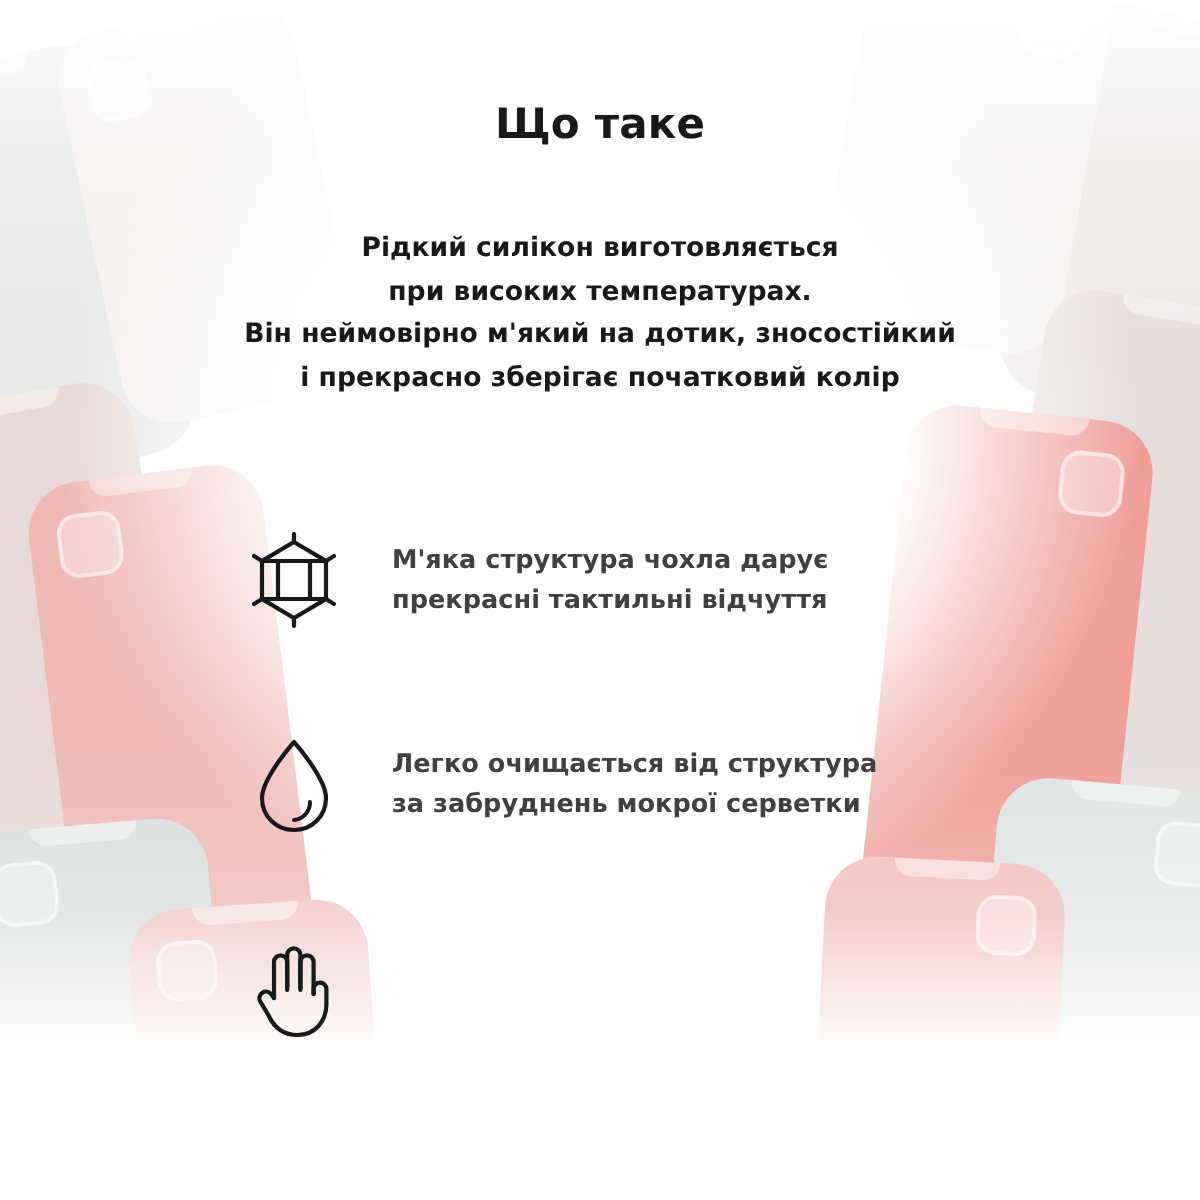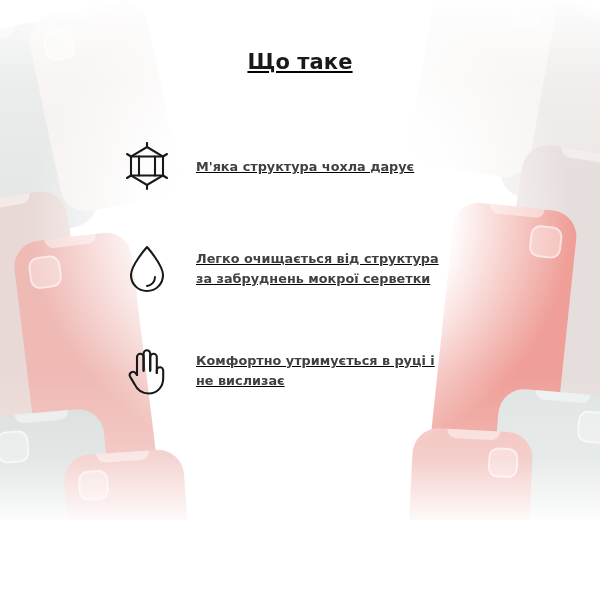--- a/index.html
+++ b/index.html
@@ -10,21 +10,20 @@
     height: 600px;
     overflow: hidden;
     font-family: "DejaVu Sans", sans-serif;
   }
   #page {
     position: relative;
     width: 600px;
     height: 520px;
     background: #ffffff;
     overflow: hidden;
-    text-decoration: underline;
   }
 
   
   .bg {
     position: absolute;
     inset: 0;
     overflow: hidden;
   }
   .case {
     position: absolute;
@@ -186,20 +185,26 @@
       </div>
     <div class="veil"></div>
   </div>
 
   <div class="content">
 
     <h1 class="title">
       <span class="l1">Що таке</span>
     </h1>
 
+    <p class="lead">
+      <span>Рідкий силікон виготовляється</span>
+      <span>при високих температурах.</span>
+      <span>Він неймовірно м'який на дотик, зносостійкий</span>
+      <span>і прекрасно зберігає початковий колір</span>
+    </p>
 
     <ul class="features">
 
       <li class="feature">
         <span class="icon">
           <svg width="50" height="50" viewBox="0 0 50 50" fill="none" stroke="#17191a" stroke-width="2.1" stroke-linecap="round">
             <polygon points="25,5 41,14.5 41,33.5 25,43 9,33.5 9,14.5" fill="none"></polygon>
             <line x1="9" y1="14.5" x2="41" y2="14.5"></line>
             <line x1="9" y1="33.5" x2="41" y2="33.5"></line>
             <line x1="17" y1="14.5" x2="17" y2="33.5"></line>
@@ -207,20 +212,21 @@
             <line x1="25" y1="5" x2="25" y2="1"></line>
             <line x1="41" y1="14.5" x2="45" y2="12"></line>
             <line x1="41" y1="33.5" x2="45" y2="36"></line>
             <line x1="25" y1="43" x2="25" y2="47"></line>
             <line x1="9" y1="33.5" x2="5" y2="36"></line>
             <line x1="9" y1="14.5" x2="5" y2="12"></line>
           </svg>
         </span>
         <span class="ftext">
           <span>М'яка структура чохла дарує</span>
+          <span>прекрасні тактильні відчуття</span>
         </span>
       </li>
 
       <li class="feature">
         <span class="icon">
           <svg width="46" height="52" viewBox="0 0 46 52" fill="none" stroke="#17191a" stroke-width="2.1" stroke-linejoin="round" stroke-linecap="round">
             <path d="M23 4 C23 4 7 22 7 32 C7 41 14 48 23 48 C32 48 39 41 39 32 C39 22 23 4 23 4 Z"></path>
             <path d="M31 34 C31 39 27.5 42.5 23 43" stroke-width="2"></path>
           </svg>
         </span>
@@ -232,21 +238,17 @@
 
       <li class="feature">
         <span class="icon">
           <svg width="48" height="52" viewBox="0 0 48 52" fill="none" stroke="#17191a" stroke-width="2.1" stroke-linejoin="round" stroke-linecap="round">
             <path d="M14 30 V12 a3.3 3.3 0 0 1 6.6 0 v14"></path>
             <path d="M20.6 25 V8.5 a3.3 3.3 0 0 1 6.6 0 V25"></path>
             <path d="M27.2 26 V12 a3.3 3.3 0 0 1 6.6 0 v16"></path>
             <path d="M33.8 28 v-2.5 a3.2 3.2 0 0 1 6.4 0 V33 c0 9-6 15.5-14.4 15.5 -7.4 0 -11.9-4.2-14.4-9.6 L7 31.5 a3.3 3.3 0 0 1 5.6-3.4 L14 30"></path>
           </svg>
         </span>
-        <span class="ftext">
-          <span>Комфортно утримується в руці і</span>
-          <span>не вислизає</span>
-        </span>
       </li>
 
     </ul>
   </div>
 </div>
 
 </body></html>

